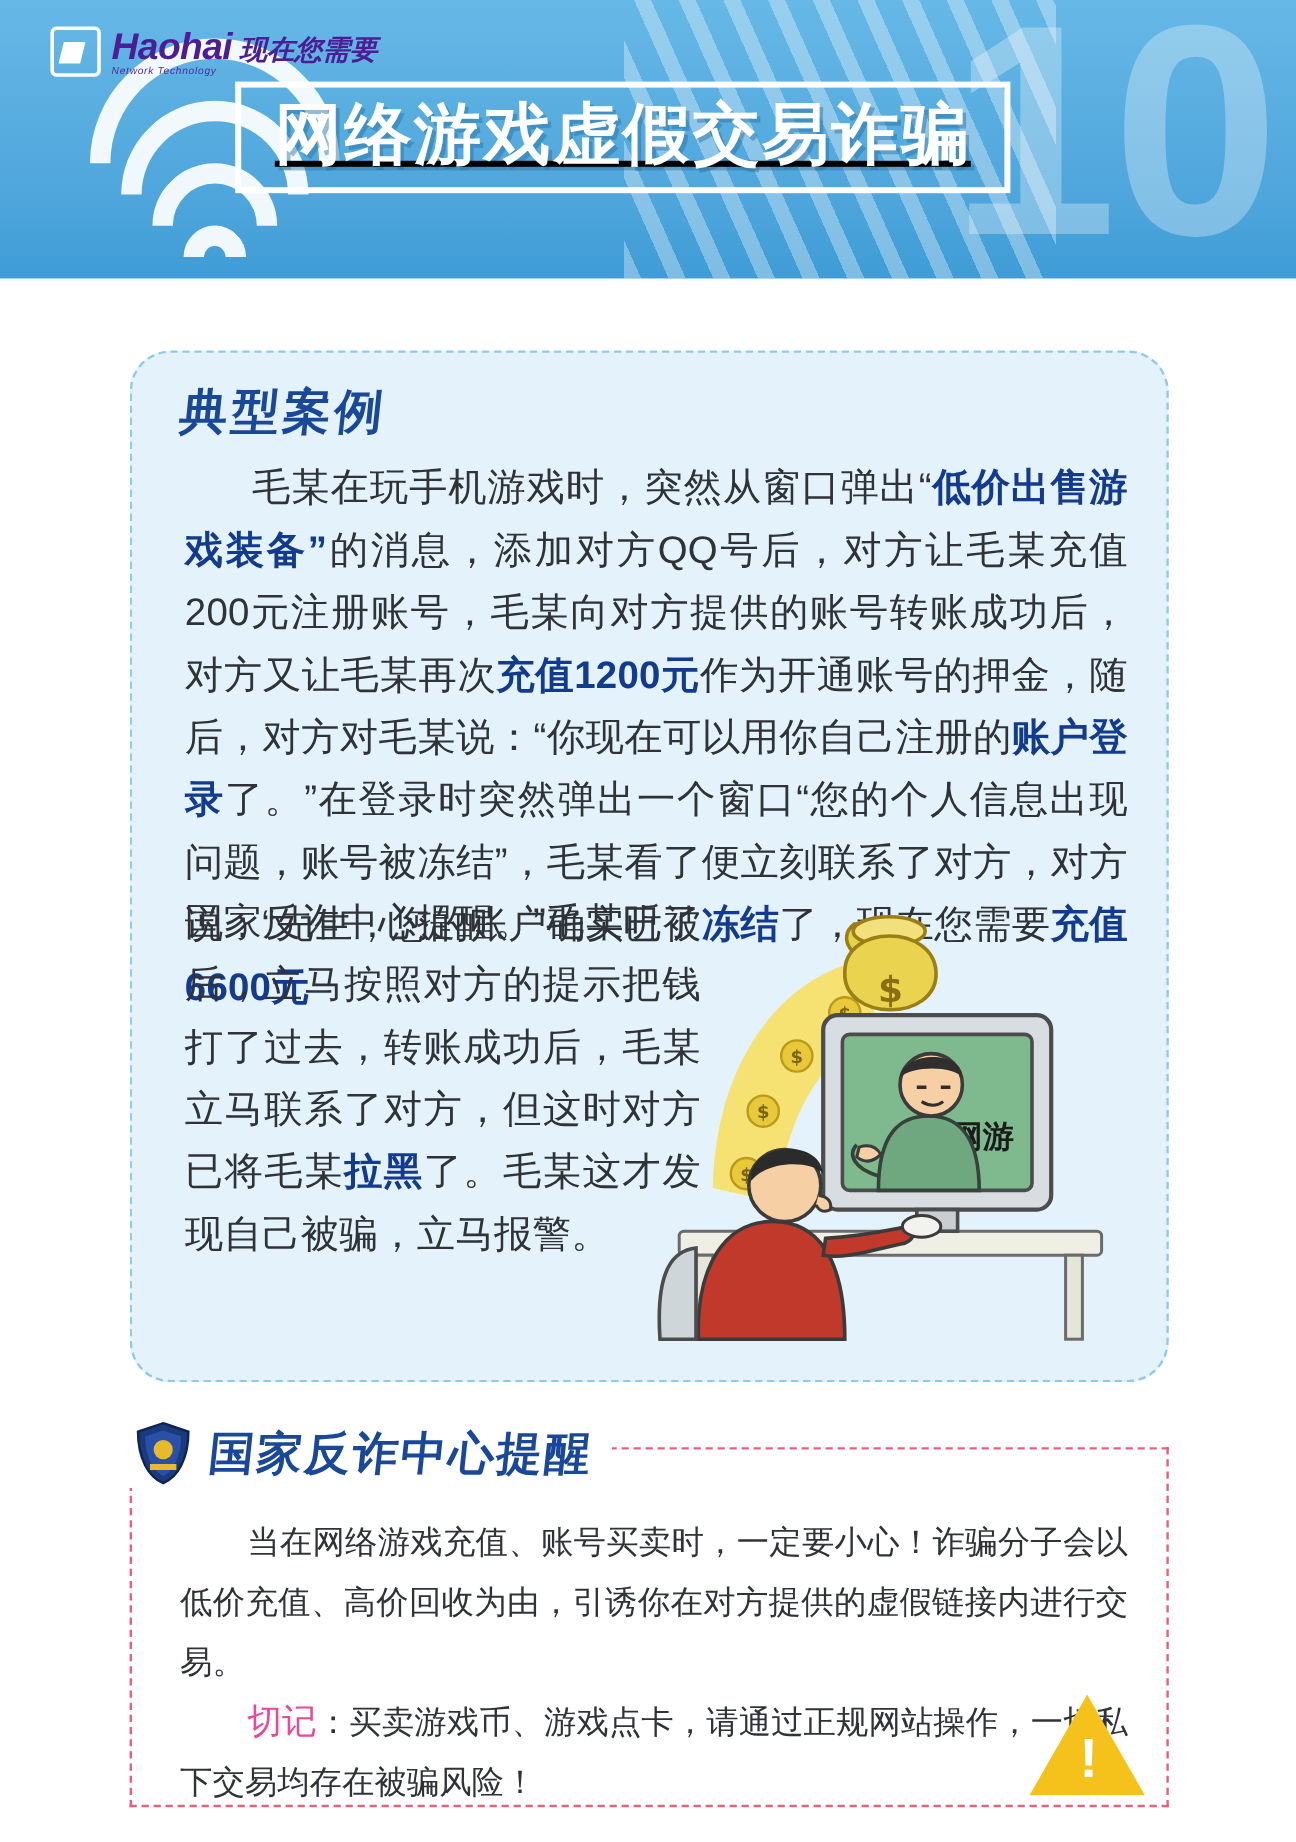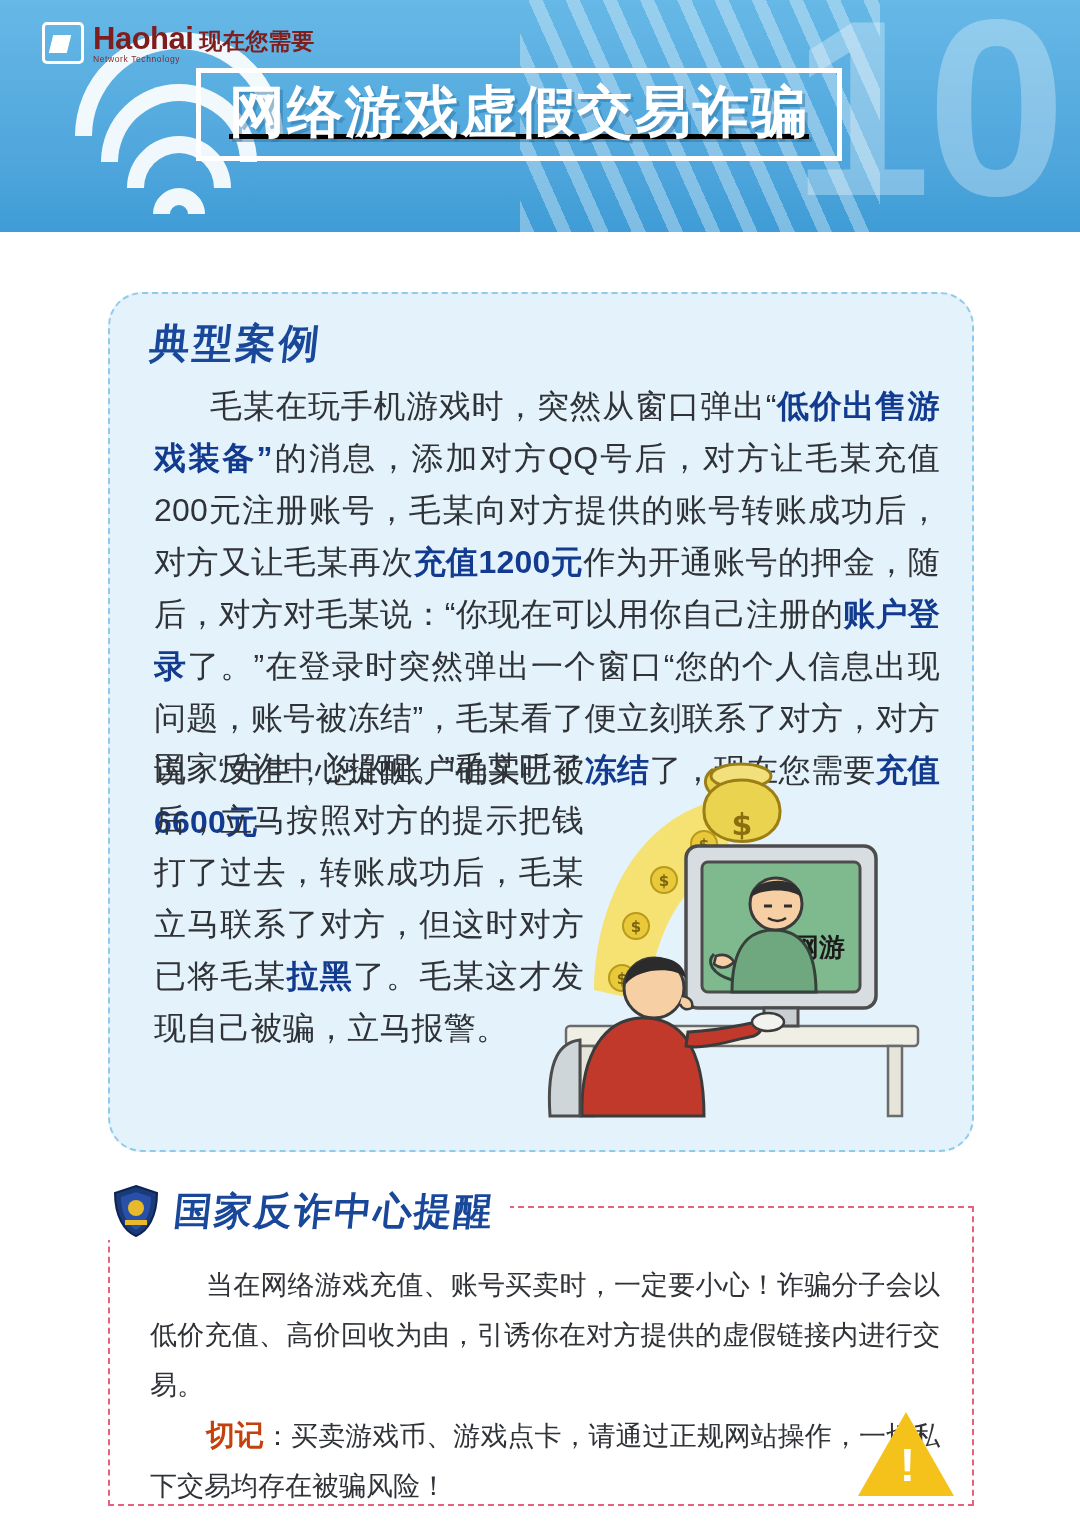--- a/index.html
+++ b/index.html
@@ -92,21 +92,21 @@
     position: relative;
   }
   .logo-mark:before {
     content: "";
     position: absolute;
     left: 6px; top: 10px;
     width: 18px; height: 18px;
     background: #ffffff;
     transform: skewX(-14deg);
   }
-  .logo-text { color: #7f1d1d; line-height: 1; }
+  .logo-text { color: #4c1d95; line-height: 1; font-style: italic; }
   .logo-main {
     font-size: 31px;
     font-weight: bold;
     letter-spacing: -0.5px;
     display: block;
   }
   .logo-cn {
     font-size: 23px;
     font-weight: bold;
     margin-left: 6px;
@@ -225,21 +225,21 @@
     left: 40px;
     top: 52px;
     width: 790px;
     font-size: 27px;
     line-height: 50px;
     color: #2f3237;
     text-align: justify;
   }
   .reminder-body p { margin: 0; }
   .reminder-body .indent { text-indent: 56px; }
-  .kw-bold { font-weight: bold; color: #c2410c; font-size: 29px; }
+  .kw-bold { font-weight: normal; color: #ec4899; font-size: 29px; }
 
   .warn-tri {
     position: absolute;
     right: 18px;
     bottom: 8px;
     width: 0; height: 0;
     border-left: 48px solid transparent;
     border-right: 48px solid transparent;
     border-bottom: 84px solid #f5c21c;
   }

